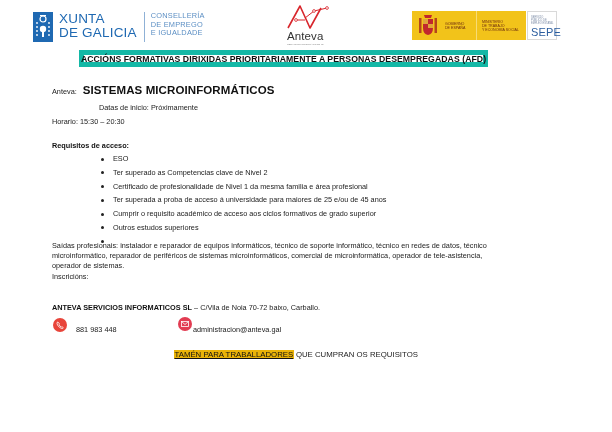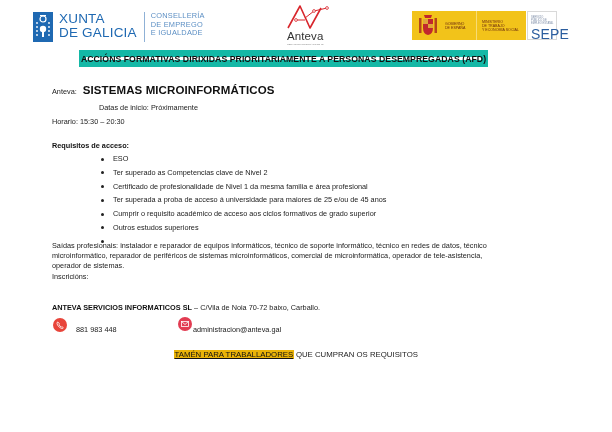--- a/index.html
+++ b/index.html
@@ -19,24 +19,24 @@
   .anteva-tag { position: absolute; left: 4px; top: 41px; font-size: 2.5px; color: #888; white-space: nowrap; }
 
   .logo-gov { position: absolute; left: 412px; top: 11px; height: 29px; display: flex; }
   .gov-yellow { background: #f2c31a; height: 29px; display: flex; align-items: center; }
   .gov-crest { width: 22px; height: 23px; margin: 0 6px 0 5px; position: relative; }
   .gov-text1 { font-size: 3.6px; line-height: 4px; color: #6b2a10; width: 26px; margin-right: 5px; }
   .gov-divider { width: 1px; height: 29px; background: #fff6; }
   .gov-text2 { font-size: 3.6px; line-height: 4px; color: #6b2a10; width: 40px; margin: 0 4px 0 5px; }
   .sepe { background: #fff; border: 1px solid #d9d9d9; height: 29px; width: 30px; margin-left: 1px; position: relative; }
   .sepe-small { position: absolute; left: 3px; top: 4px; font-size: 2.6px; line-height: 3px; color: #7a8aa4; width: 24px; }
-  .sepe-word { position: absolute; left: 3px; top: 14px; font-size: 14px; color: #2b5d9e; font-weight: normal; letter-spacing: 0.2px; }
+  .sepe-word { position: absolute; left: 3px; top: 14px; font-size: 11px; color: #2b5d9e; font-weight: normal; letter-spacing: 0.2px; }
 
   
-  .title-box { position: absolute; left: 79px; top: 50px; width: 409px; height: 17px; border: 7px solid #14b8a6; display: flex; align-items: center; justify-content: center; }
+  .title-box { position: absolute; left: 79px; top: 50px; width: 409px; height: 17px; border: 5px solid #14b8a6; display: flex; align-items: center; justify-content: center; }
   .title-text { font-size: 8.7px; font-weight: bold; color: #111; letter-spacing: 0.05px; white-space: nowrap; }
 
   
   .line { position: absolute; left: 52px; font-size: 7.3px; color: #222; white-space: nowrap; }
   .course-label { font-size: 7.3px; }
   .course-name { font-size: 11.5px; font-weight: bold; color: #111; margin-left: 6px; letter-spacing: 0.1px; }
 
   .req-title { position: absolute; left: 52px; top: 141px; font-size: 7.3px; font-weight: bold; color: #111; }
   .req-list { position: absolute; left: 101px; top: 154px; list-style: none; }
   .req-list li { position: relative; height: 13.8px; font-size: 7.3px; color: #222; padding-left: 12px; white-space: nowrap; line-height: 10px; }

